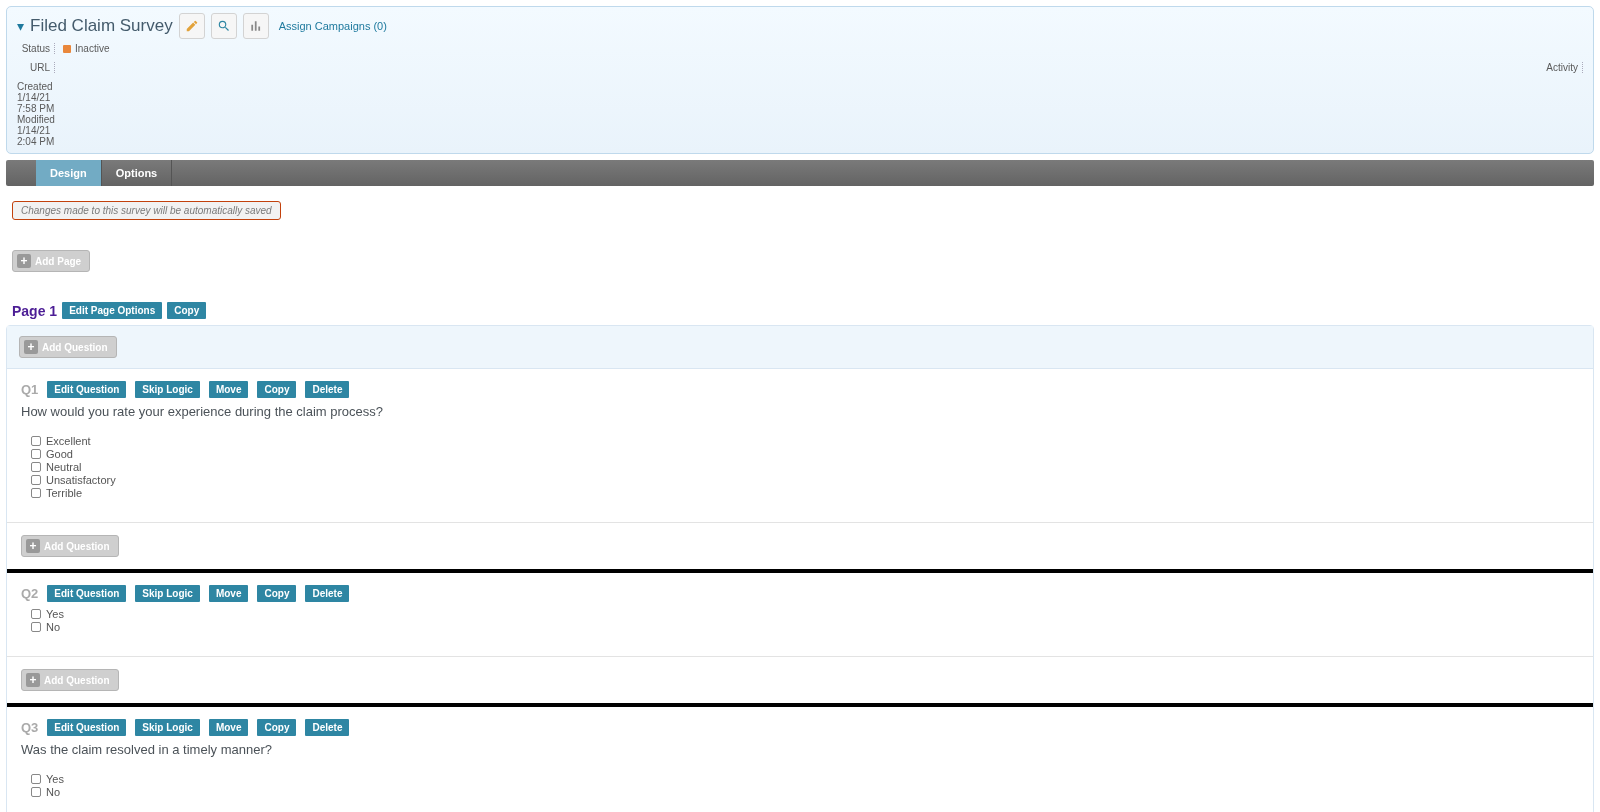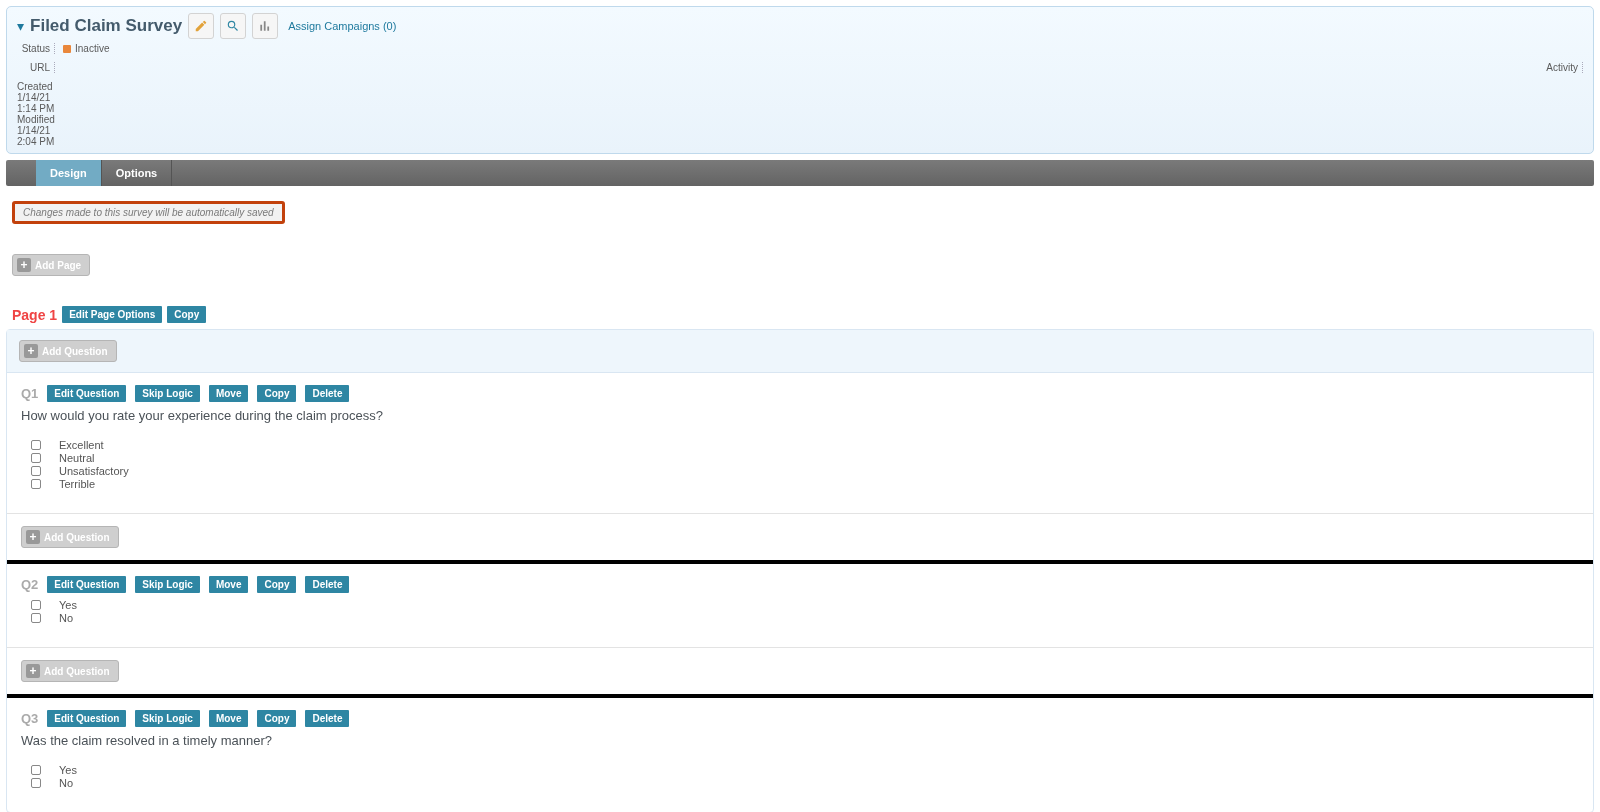--- a/index.html
+++ b/index.html
@@ -29,21 +29,21 @@
     align-items: center;
     gap: 6px;
   }
   .chevron {
     color: var(--blue-accent);
     font-size: 14px;
     cursor: pointer;
   }
   .survey-title {
     font-size: 17px;
-    font-weight: 700;
+    font-weight: 400;
     color: #445b6c;
   }
   .icon-btn {
     width: 26px;
     height: 26px;
     background: #f6f6f6;
     border: 1px solid #d3d3d3;
     border-radius: 3px;
     display: flex;
     align-items: center;
@@ -107,21 +107,21 @@
 
   
   .content {
     margin: 0 6px;
     padding: 0 0 20px 0;
   }
   .autosave-note {
     margin: 15px 0 0 6px;
     display: inline-block;
     background: #f2f2f2;
-    border: 3px solid #c2410c;
+    border: 1px solid #c2410c;
     border-radius: 3px;
     padding: 3px 8px;
     font-size: 10px;
     font-style: italic;
     color: #7a7a7a;
   }
   .add-btn {
     display: inline-flex;
     align-items: center;
     gap: 4px;
@@ -150,21 +150,21 @@
 
   .page-header {
     margin: 30px 0 0 6px;
     display: flex;
     align-items: center;
     gap: 5px;
   }
   .page-title {
     font-size: 14px;
     font-weight: 700;
-    color: #ef4444;
+    color: #4c1d95;
   }
   .teal-btn {
     background: var(--teal-btn);
     color: #fff;
     border: none;
     border-radius: 1px;
     padding: 3px 7px;
     font-size: 10px;
     font-weight: 600;
     cursor: pointer;
@@ -204,21 +204,21 @@
     font-weight: 400;
     color: #4b5258;
     margin: 4px 0 16px 0;
   }
   .opt-list {
     margin-left: 10px;
   }
   .opt-item {
     display: flex;
     align-items: center;
-    gap: 18px;
+    gap: 5px;
     font-size: 11px;
     color: #555;
     margin-bottom: 1px;
   }
   .checkbox {
     width: 10px; height: 10px;
     border: 1.2px solid #888;
     border-radius: 2px;
     flex: 0 0 auto;
   }
@@ -250,21 +250,21 @@
         </svg>
     </span>
     <span class="assign-link">Assign Campaigns (0)</span>
   </div>
   <div class="meta-grid">
     <div class="meta-label">Status</div>
     <div><span class="status-dot"></span><span>Inactive</span></div>
     <div class="meta-label">URL</div>
     <div class="meta-label">Activity</div>
     <div>
-      <div>Created 1/14/21 1:14 PM</div>
+      <div>Created 1/14/21 7:58 PM</div>
       <div>Modified 1/14/21 2:04 PM</div>
     </div>
   </div>
 </div>
 
 <div class="tab-bar">
   <div class="tab-spacer"></div>
   <div class="tab active">Design</div>
   <div class="tab">Options</div>
 </div>
@@ -301,20 +301,24 @@
             <button class="teal-btn">Skip Logic</button>
             <button class="teal-btn">Move</button>
             <button class="teal-btn">Copy</button>
             <button class="teal-btn">Delete</button>
           </div>
           <div class="q-text">How would you rate your experience during the claim process?</div>
           <div class="opt-list">
             <div class="opt-item">
               <span class="checkbox"></span>
               <span>Excellent</span>
+            </div>
+            <div class="opt-item">
+              <span class="checkbox"></span>
+              <span>Good</span>
             </div>
             <div class="opt-item">
               <span class="checkbox"></span>
               <span>Neutral</span>
             </div>
             <div class="opt-item">
               <span class="checkbox"></span>
               <span>Unsatisfactory</span>
             </div>
             <div class="opt-item">

